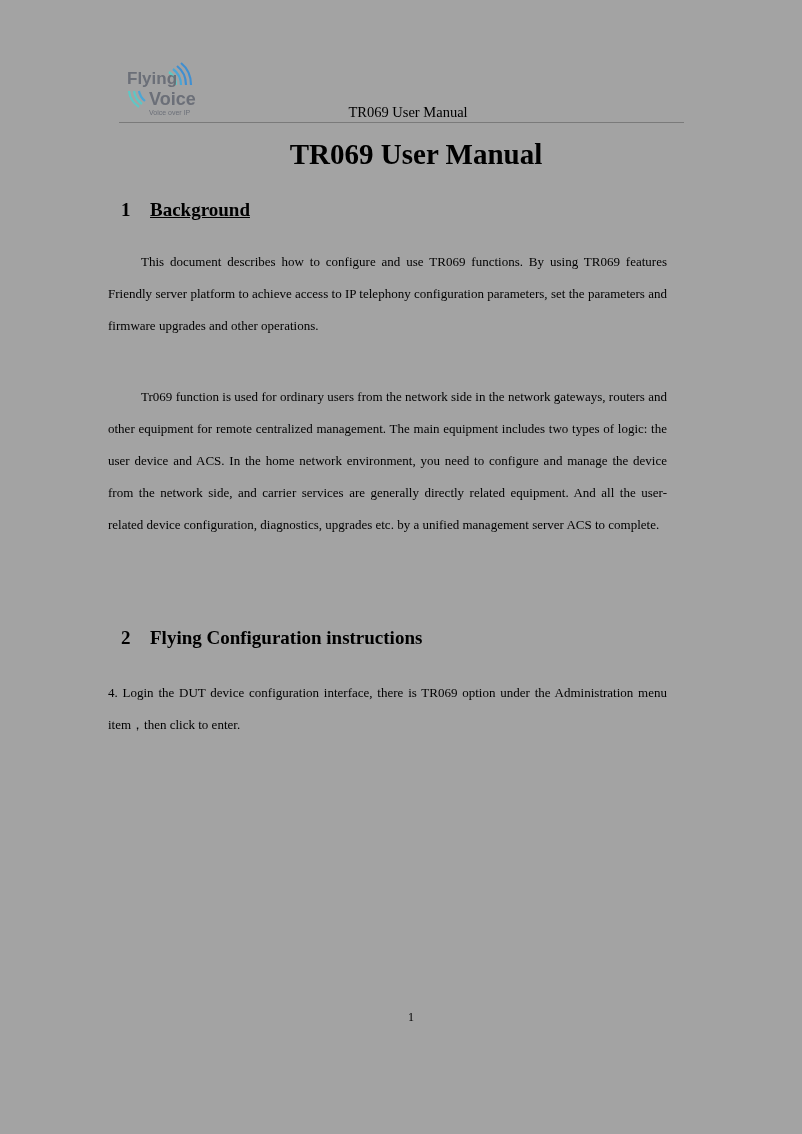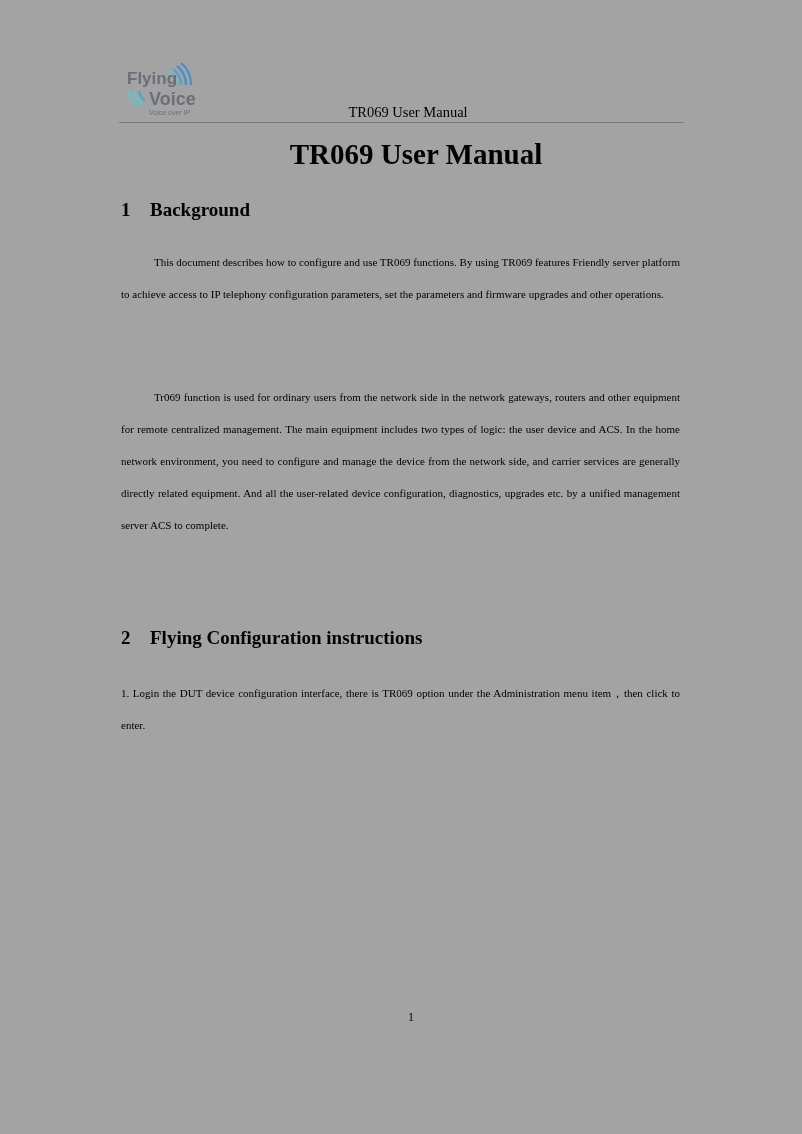--- a/index.html
+++ b/index.html
@@ -68,23 +68,23 @@
       font-weight: bold;
       line-height: 24px;
       white-space: nowrap;
     }
     .section-heading .num {
       display: inline-block;
       width: 29px;
     }
     .para {
       position: absolute;
-      left: 121px;
+      left: 108px;
       width: 559px;
-      font-size: 11px;
+      font-size: 13px;
       line-height: 32px;
       text-align: justify;
       text-align-last: left;
     }
     .para.indent { text-indent: 33px; }
     .page-number {
       position: absolute;
       left: 0;
       width: 802px;
       top: 1010px;
@@ -114,28 +114,28 @@
       <text x="24" y="48" font-family="Liberation Sans, sans-serif" font-weight="bold" font-size="18" fill="#6b6f78">Voice</text>
       <text x="24" y="58" font-family="Liberation Sans, sans-serif" font-size="7" fill="#6b6f78">Voice over IP</text>
     </svg>
   </div>
 
   <div class="running-header">TR069 User Manual</div>
   <div class="header-rule"></div>
 
   <h1 class="doc-title" style="margin:0;">TR069 User Manual</h1>
 
-  <div class="section-heading" style="top:198px;">
+  <div class="section-heading" style="top:198px;text-decoration:underline;">
     <span class="num">1</span><span>Background</span>
   </div>
 
   <p class="para indent" style="top:246px; margin:0;">This document describes how to configure and use TR069 functions. By using TR069 features Friendly server platform to achieve access to IP telephony configuration parameters, set the parameters and firmware upgrades and other operations.</p>
 
   <p class="para indent" style="top:381px; margin:0;">Tr069 function is used for ordinary users from the network side in the network gateways, routers and other equipment for remote centralized management. The main equipment includes two types of logic: the user device and ACS. In the home network environment, you need to configure and manage the device from the network side, and carrier services are generally directly related equipment. And all the user-related device configuration, diagnostics, upgrades etc. by a unified management server ACS to complete.</p>
 
   <div class="section-heading" style="top:626px;">
     <span class="num">2</span><span>Flying Configuration instructions</span>
   </div>
 
-  <p class="para" style="top:677px; margin:0;">1. Login the DUT device configuration interface, there is TR069 option under the Administration menu item，then click to enter.</p>
+  <p class="para" style="top:677px; margin:0;">4. Login the DUT device configuration interface, there is TR069 option under the Administration menu item，then click to enter.</p>
 
   <div class="page-number">1</div>
 </div>
 
 </body></html>

